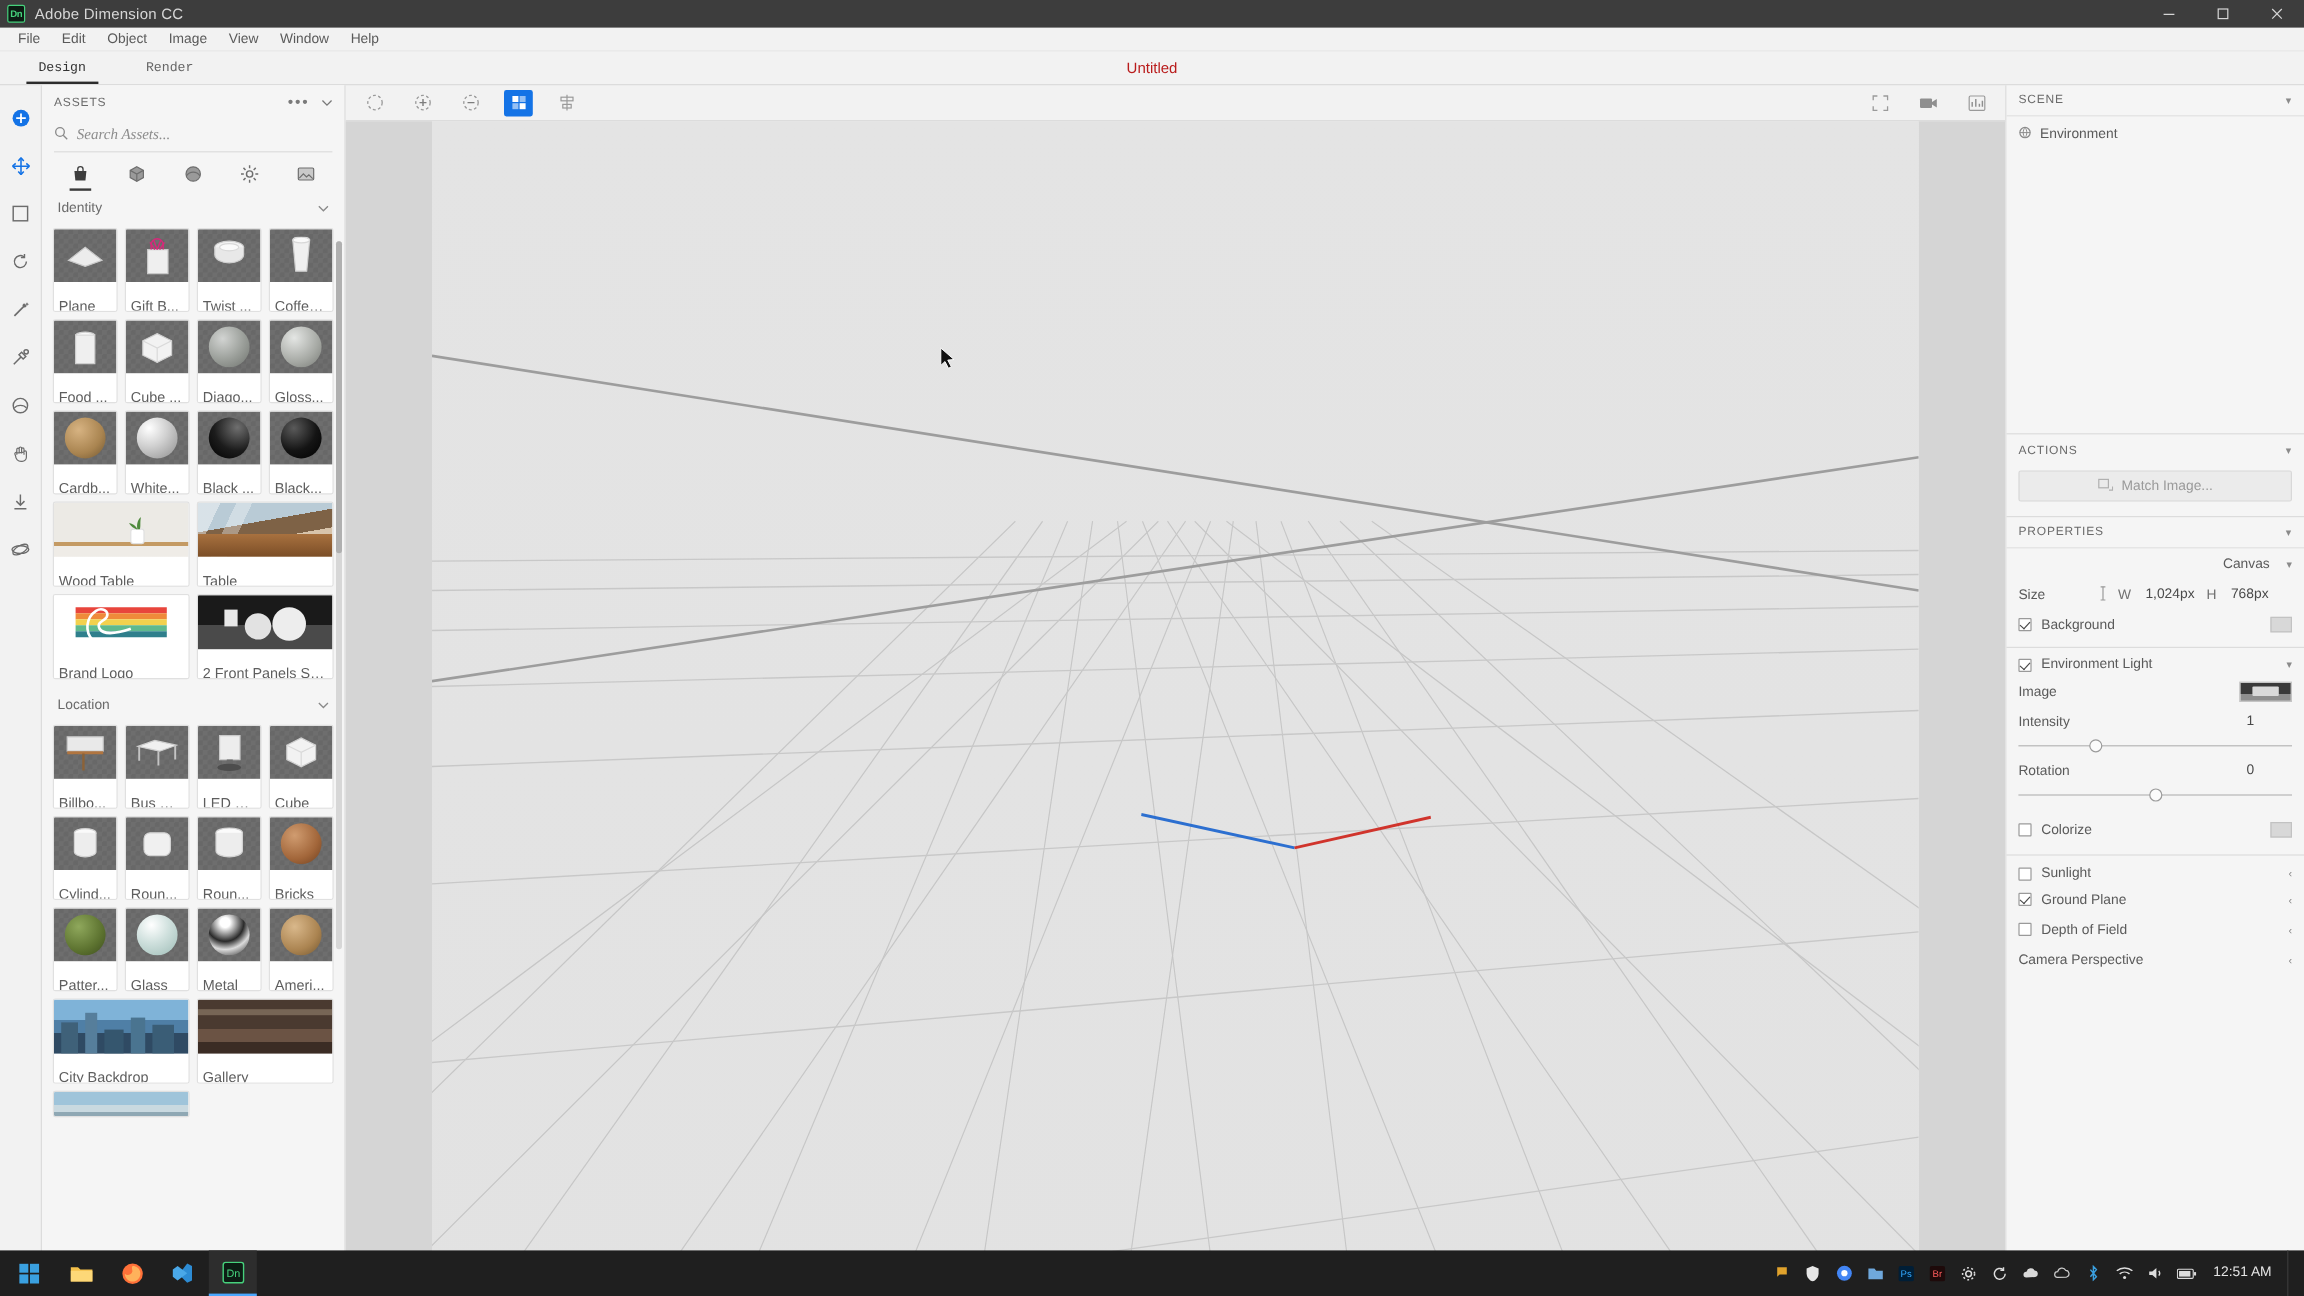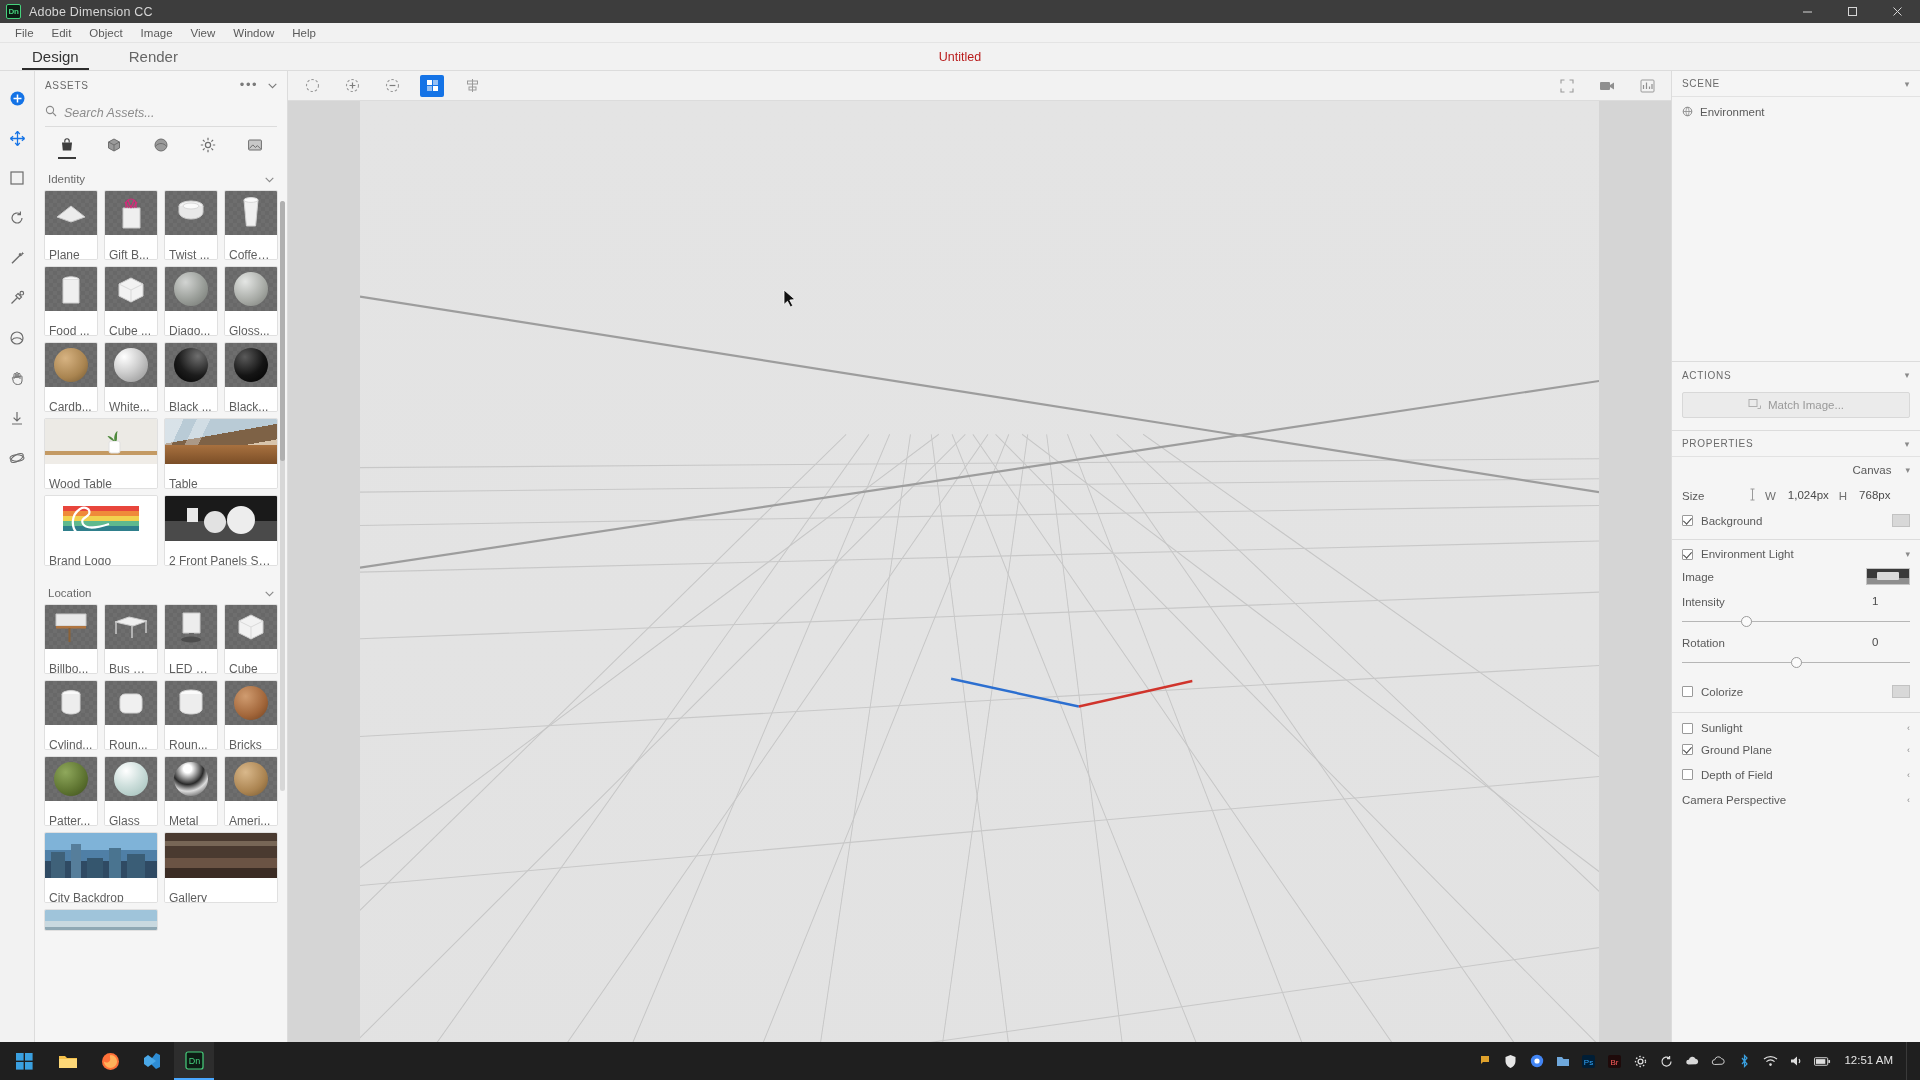--- a/index.html
+++ b/index.html
@@ -40,22 +40,22 @@
     padding:0 9px; font-size:11.5px; color:#5a5a5a; line-height:20px;
     cursor:default;
   }
 
   
   #modebar {
     height:28px; background:#f2f2f2; display:flex; align-items:stretch;
     position:relative; border-bottom:1px solid #dcdcdc;
   }
   .mode-tab {
-    padding:0 18px; display:flex; align-items:center; font-size:15px;
-    color:#666; cursor:default; position:relative; margin-left:14px;
+    padding:0 18px; display:flex; align-items:center; font-size:11px;
+    color:#666; cursor:default; position:relative; margin-left:14px;font-family:Liberation Mono, monospace;
   }
   .mode-tab.active { color:#333; }
   .mode-tab.active::after {
     content:""; position:absolute; left:8px; right:8px; bottom:0;
     height:2px; background:#2c2c2c;
   }
   #doc-title {
     position:absolute; left:0; right:0; top:0; height:28px;
     display:flex; align-items:center; justify-content:center;
     font-size:12.5px; color:#b91c1c; pointer-events:none;
@@ -89,40 +89,40 @@
   #assets-head .ttl { font-size:10px; letter-spacing:.7px; color:#6a6a6a; }
   .head-ctl { display:flex; align-items:center; gap:10px; color:#7a7a7a; }
   .dots { letter-spacing:1.5px; font-size:13px; line-height:10px; }
   #search-row {
     height:28px; margin:0 10px; display:flex; align-items:center;
     border-bottom:1px solid #dcdcdc; gap:7px;
   }
   #search-input {
     border:none; background:transparent; outline:none; font-size:12.5px;
     font-style:italic; color:#7f7f7f; width:100%;
-    font-family:Liberation Sans, sans-serif;
+    font-family:Liberation Serif, serif;
   }
   #search-input::placeholder { color:#8c8c8c; font-style:italic; }
   #cat-tabs {
     height:36px; display:flex; align-items:center; justify-content:space-around;
     padding:0 8px;
   }
   .cat-tab {
     width:34px; height:30px; display:flex; align-items:center; justify-content:center;
     position:relative; color:#6e6e6e; cursor:default;
   }
   .cat-tab.active::after {
     content:""; position:absolute; bottom:1px; left:8px; right:8px;
     height:2px; background:#3a3a3a;
   }
   #assets-scroll {
     flex:1; overflow:hidden; position:relative; padding:0 9px;
   }
   .section-head {
-    display:flex; align-items:center; justify-content:space-between;
+    display:flex; align-items:flex-start; justify-content:space-between;
     height:22px; padding:0 4px; font-size:11.5px; color:#6a6a6a;
     margin-top:5px;
   }
   .grid4 { display:grid; grid-template-columns:repeat(4,1fr); gap:6px; }
   .grid2 { display:grid; grid-template-columns:repeat(2,1fr); gap:6px; margin-top:6px;}
   .asset {
     background:#fff; border:1px solid #e0e0e0; border-radius:2px; overflow:hidden;
     cursor:default;
   }
   .asset .thumb {

